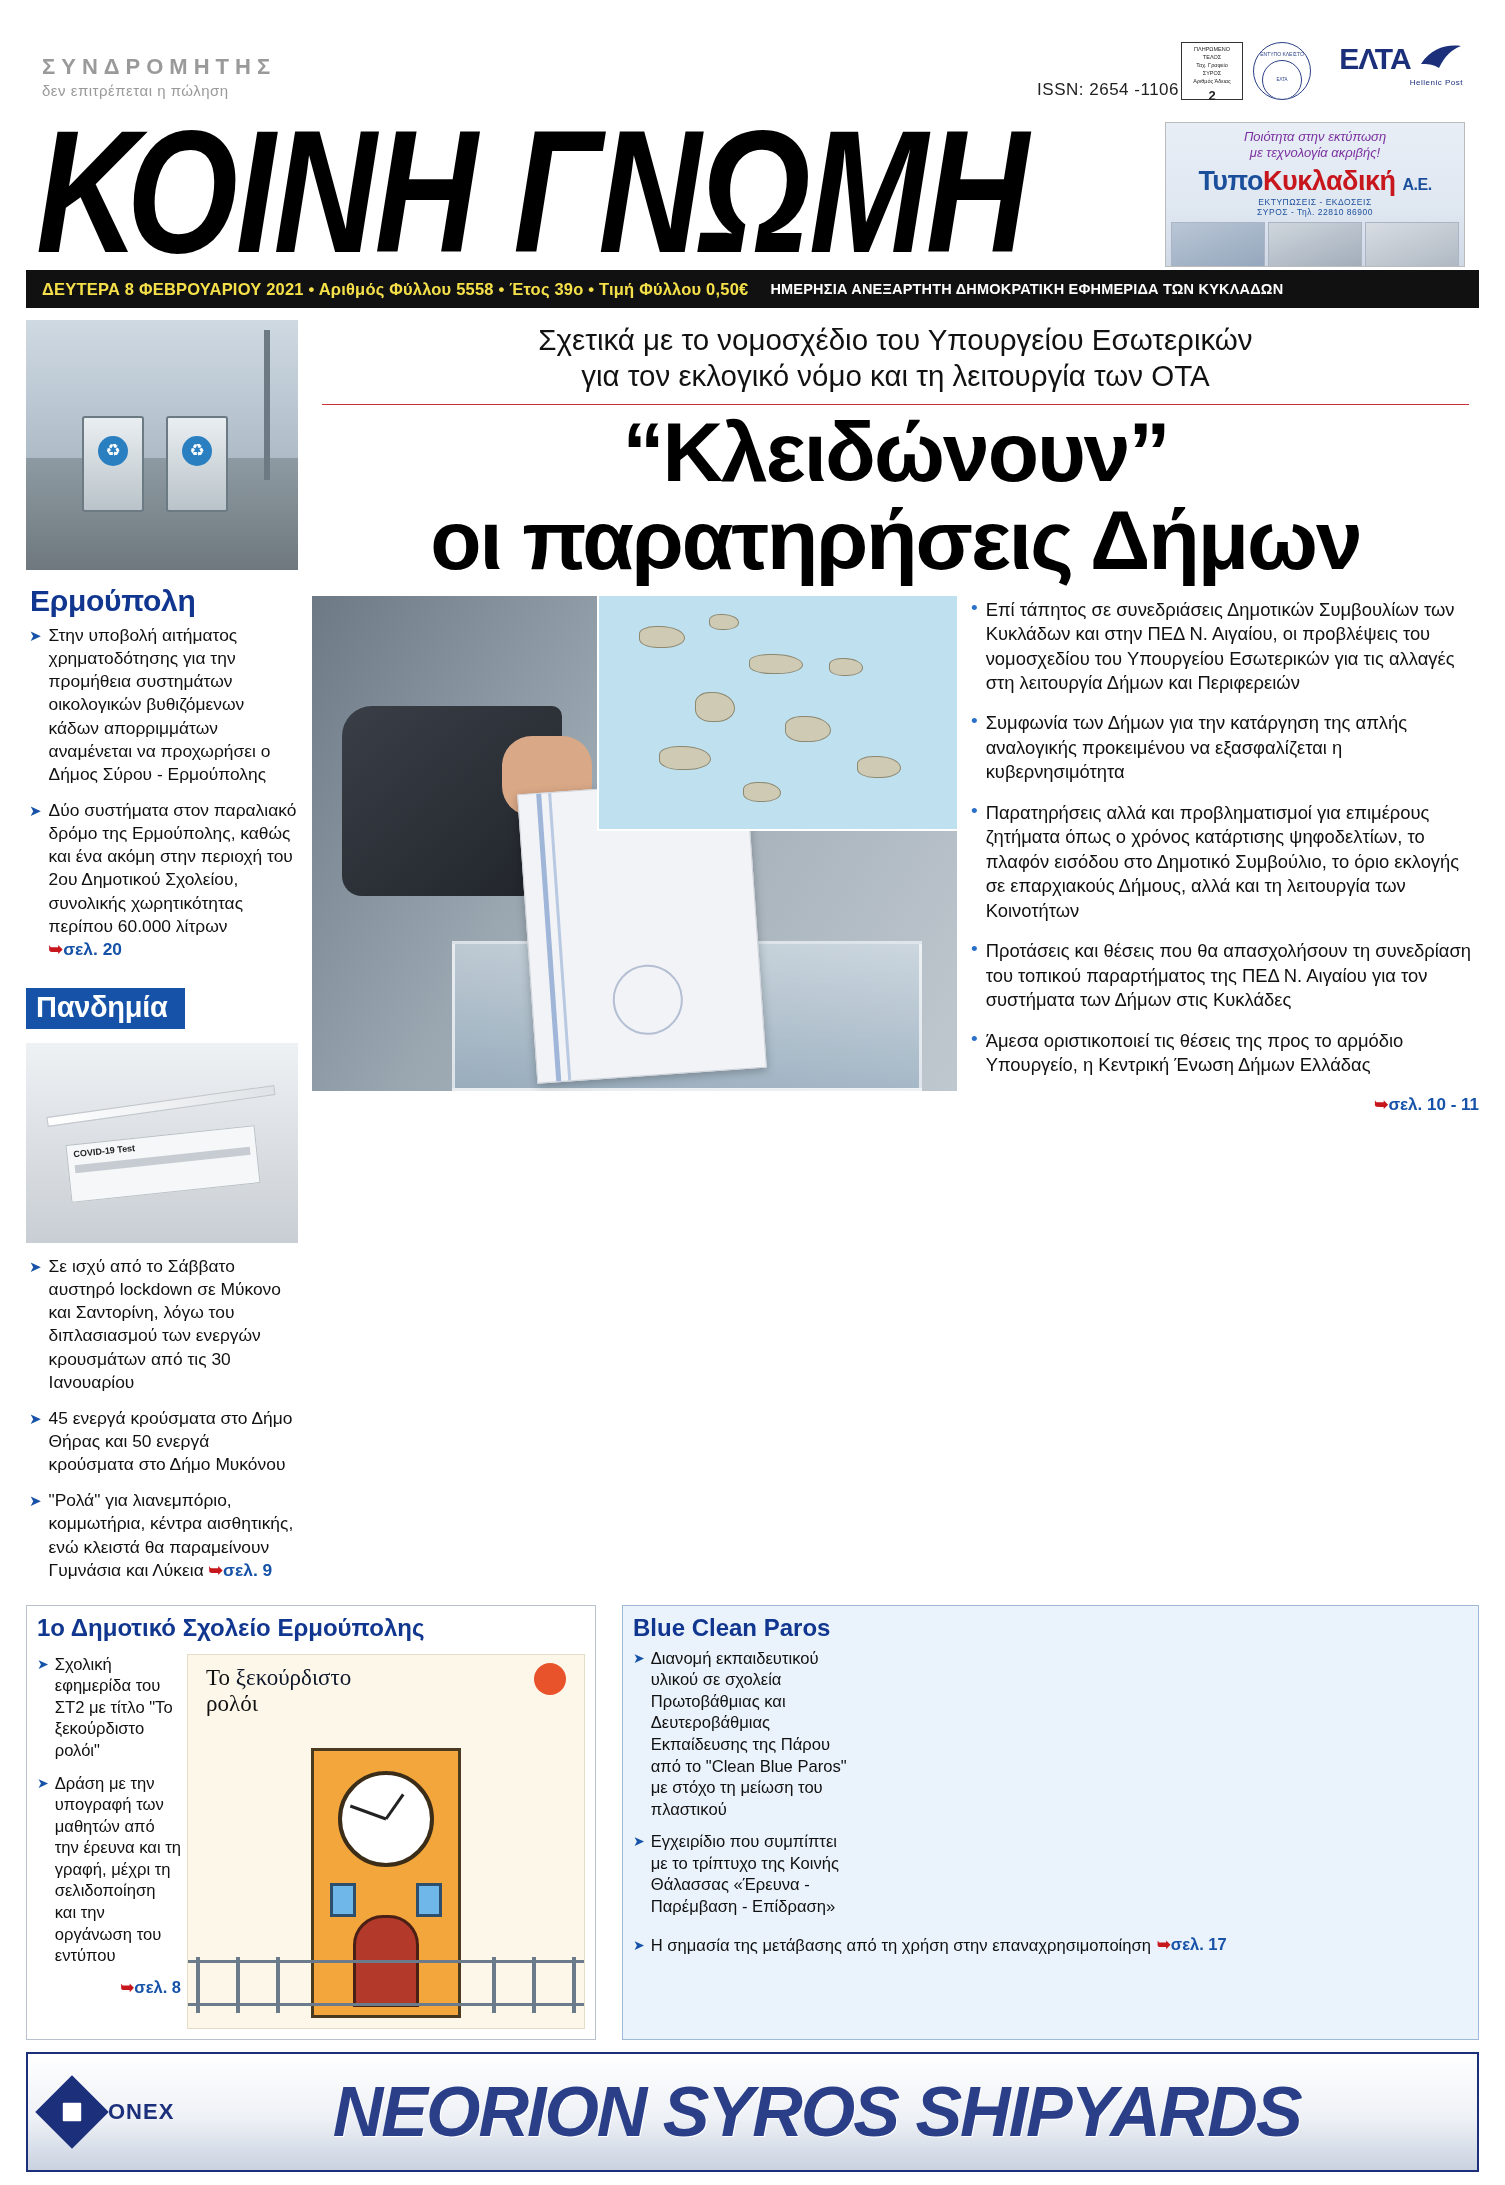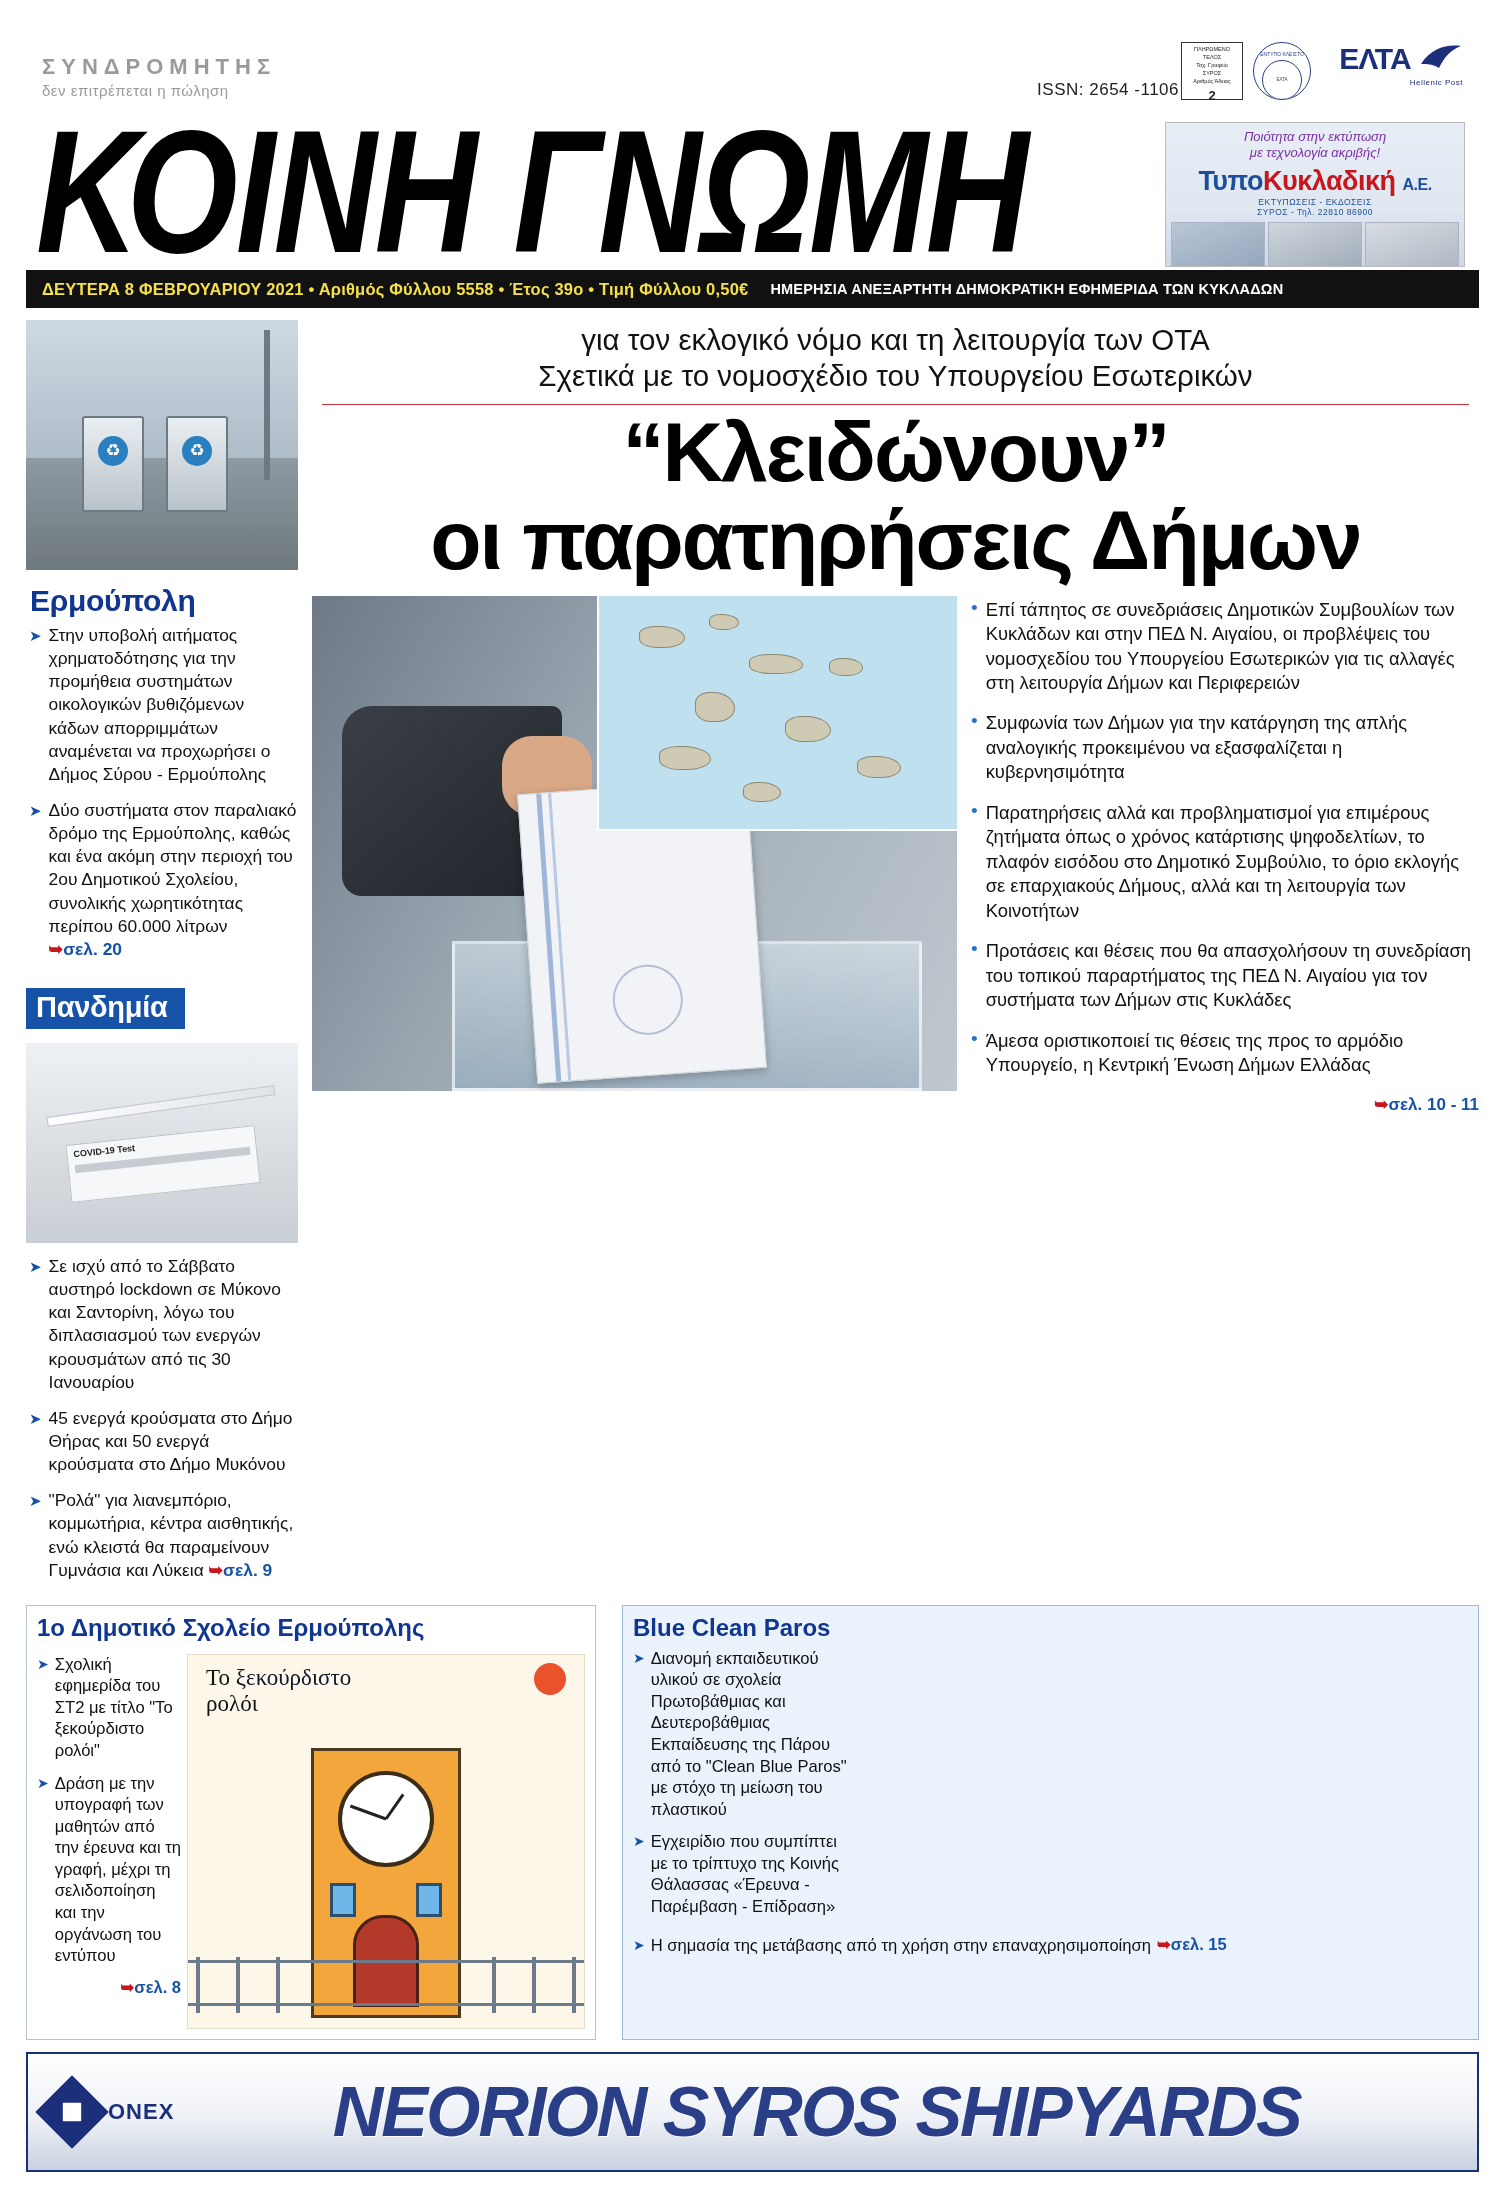--- a/index.html
+++ b/index.html
@@ -616,22 +616,22 @@
         <div class="bullet">
           <span class="arrow">➤</span>
           <p><span>"Ρολά" για λιανεμπόριο, κομμωτήρια, κέντρα αισθητικής, ενώ κλειστά θα παραμείνουν Γυμνάσια και Λύκεια</span> <span class="ref"><span class="ar">➥</span><span>σελ. 9</span></span></p>
         </div>
       </div>
     </div>
 
     <div class="rightcol">
 
       <div class="kicker">
+        <div>Σχετικά με το νομοσχέδιο του Υπουργείου Εσωτερικών</div>
         <div>για τον εκλογικό νόμο και τη λειτουργία των ΟΤΑ</div>
-        <div>Σχετικά με το νομοσχέδιο του Υπουργείου Εσωτερικών</div>
       </div>
       <div class="kicker-rule"></div>
 
       <div class="head1">“Κλειδώνουν”</div>
       <div class="head2">οι παρατηρήσεις Δήμων</div>
 
       <div class="midrow">
 
         <div class="photo-vote">
           <div class="bg"></div>
@@ -743,21 +743,21 @@
           <div class="pbullet">
             <span class="arrow">➤</span>
             <p>Εγχειρίδιο που συμπίπτει με το τρίπτυχο της Κοινής Θάλασσας «Έρευνα - Παρέμβαση - Επίδραση»</p>
           </div>
         </div>
       </div>
       <div class="wide">
         <div class="pbullet">
           <span class="arrow">➤</span>
           <p>Η σημασία της μετάβασης από τη χρήση στην επαναχρησιμοποίηση</p>
-          <span class="ref" style="font-size:16.5px"><span class="ar">➥</span><span>σελ. 15</span></span>
+          <span class="ref" style="font-size:16.5px"><span class="ar">➥</span><span>σελ. 17</span></span>
         </div>
       </div>
     </div>
   </div>
 
   <div class="ad-bottom">
     <div class="logo">
       <div class="diamond"></div>
       <div class="onex">ONEX</div>
     </div>

